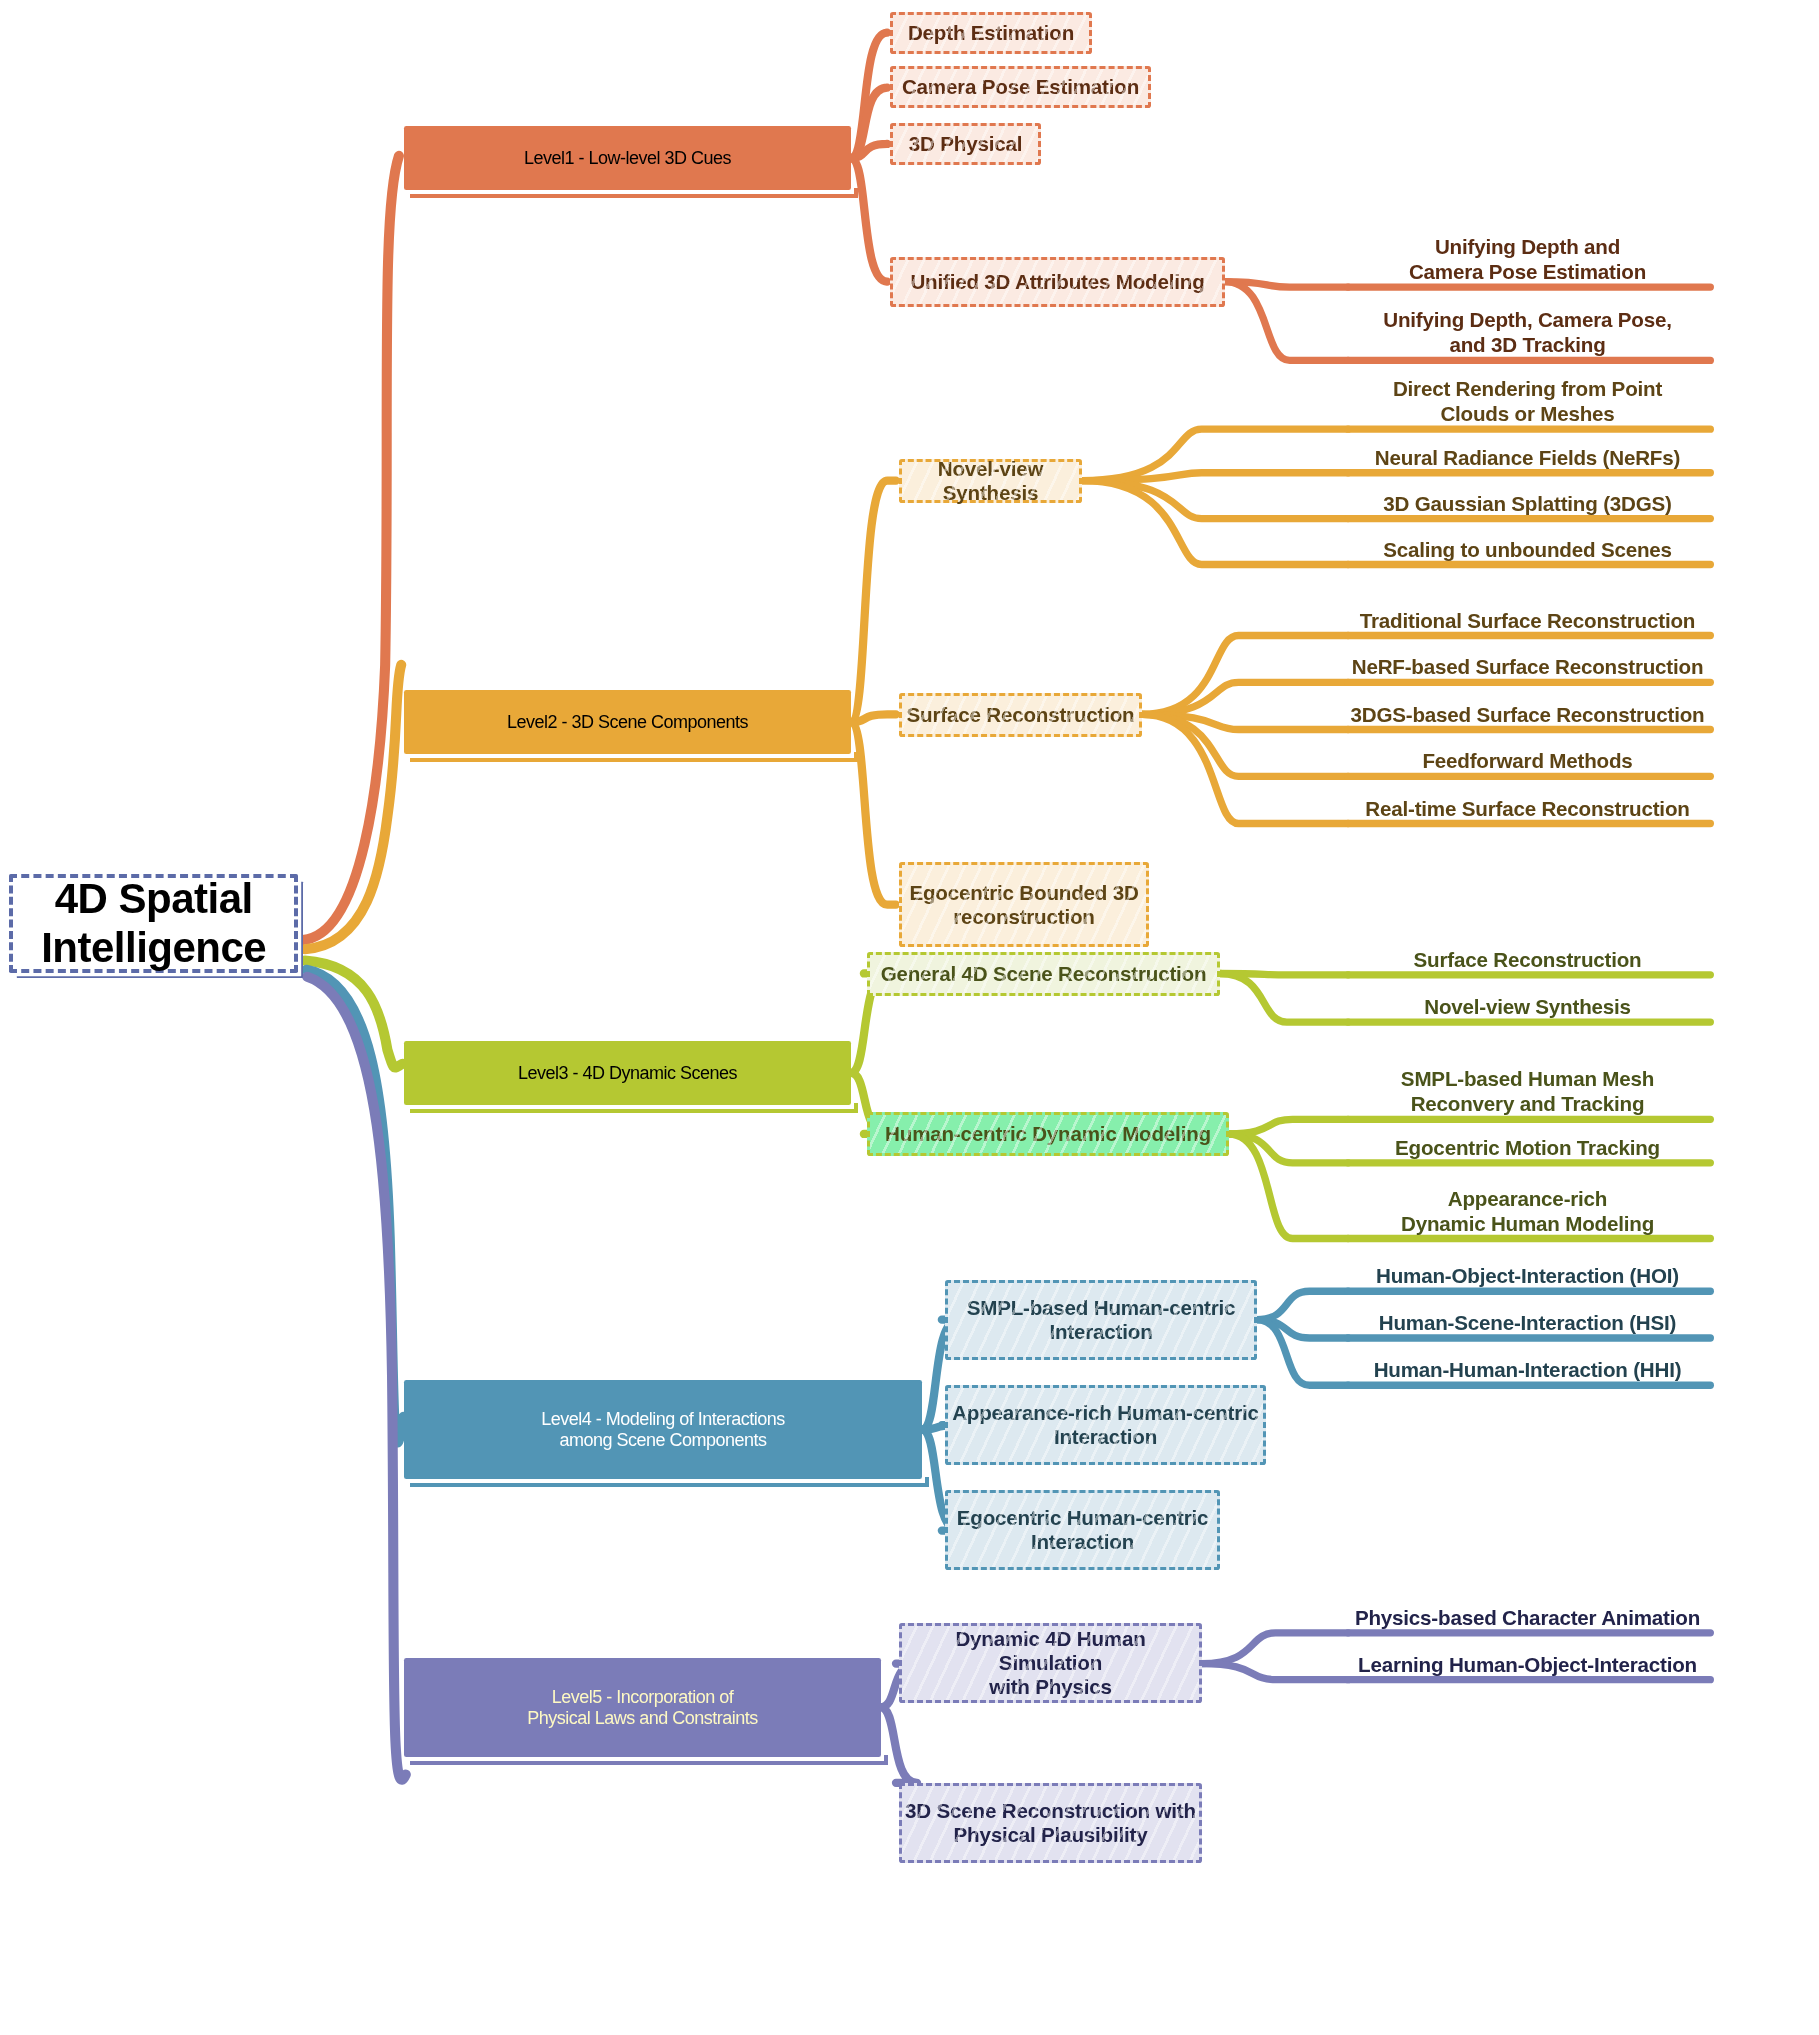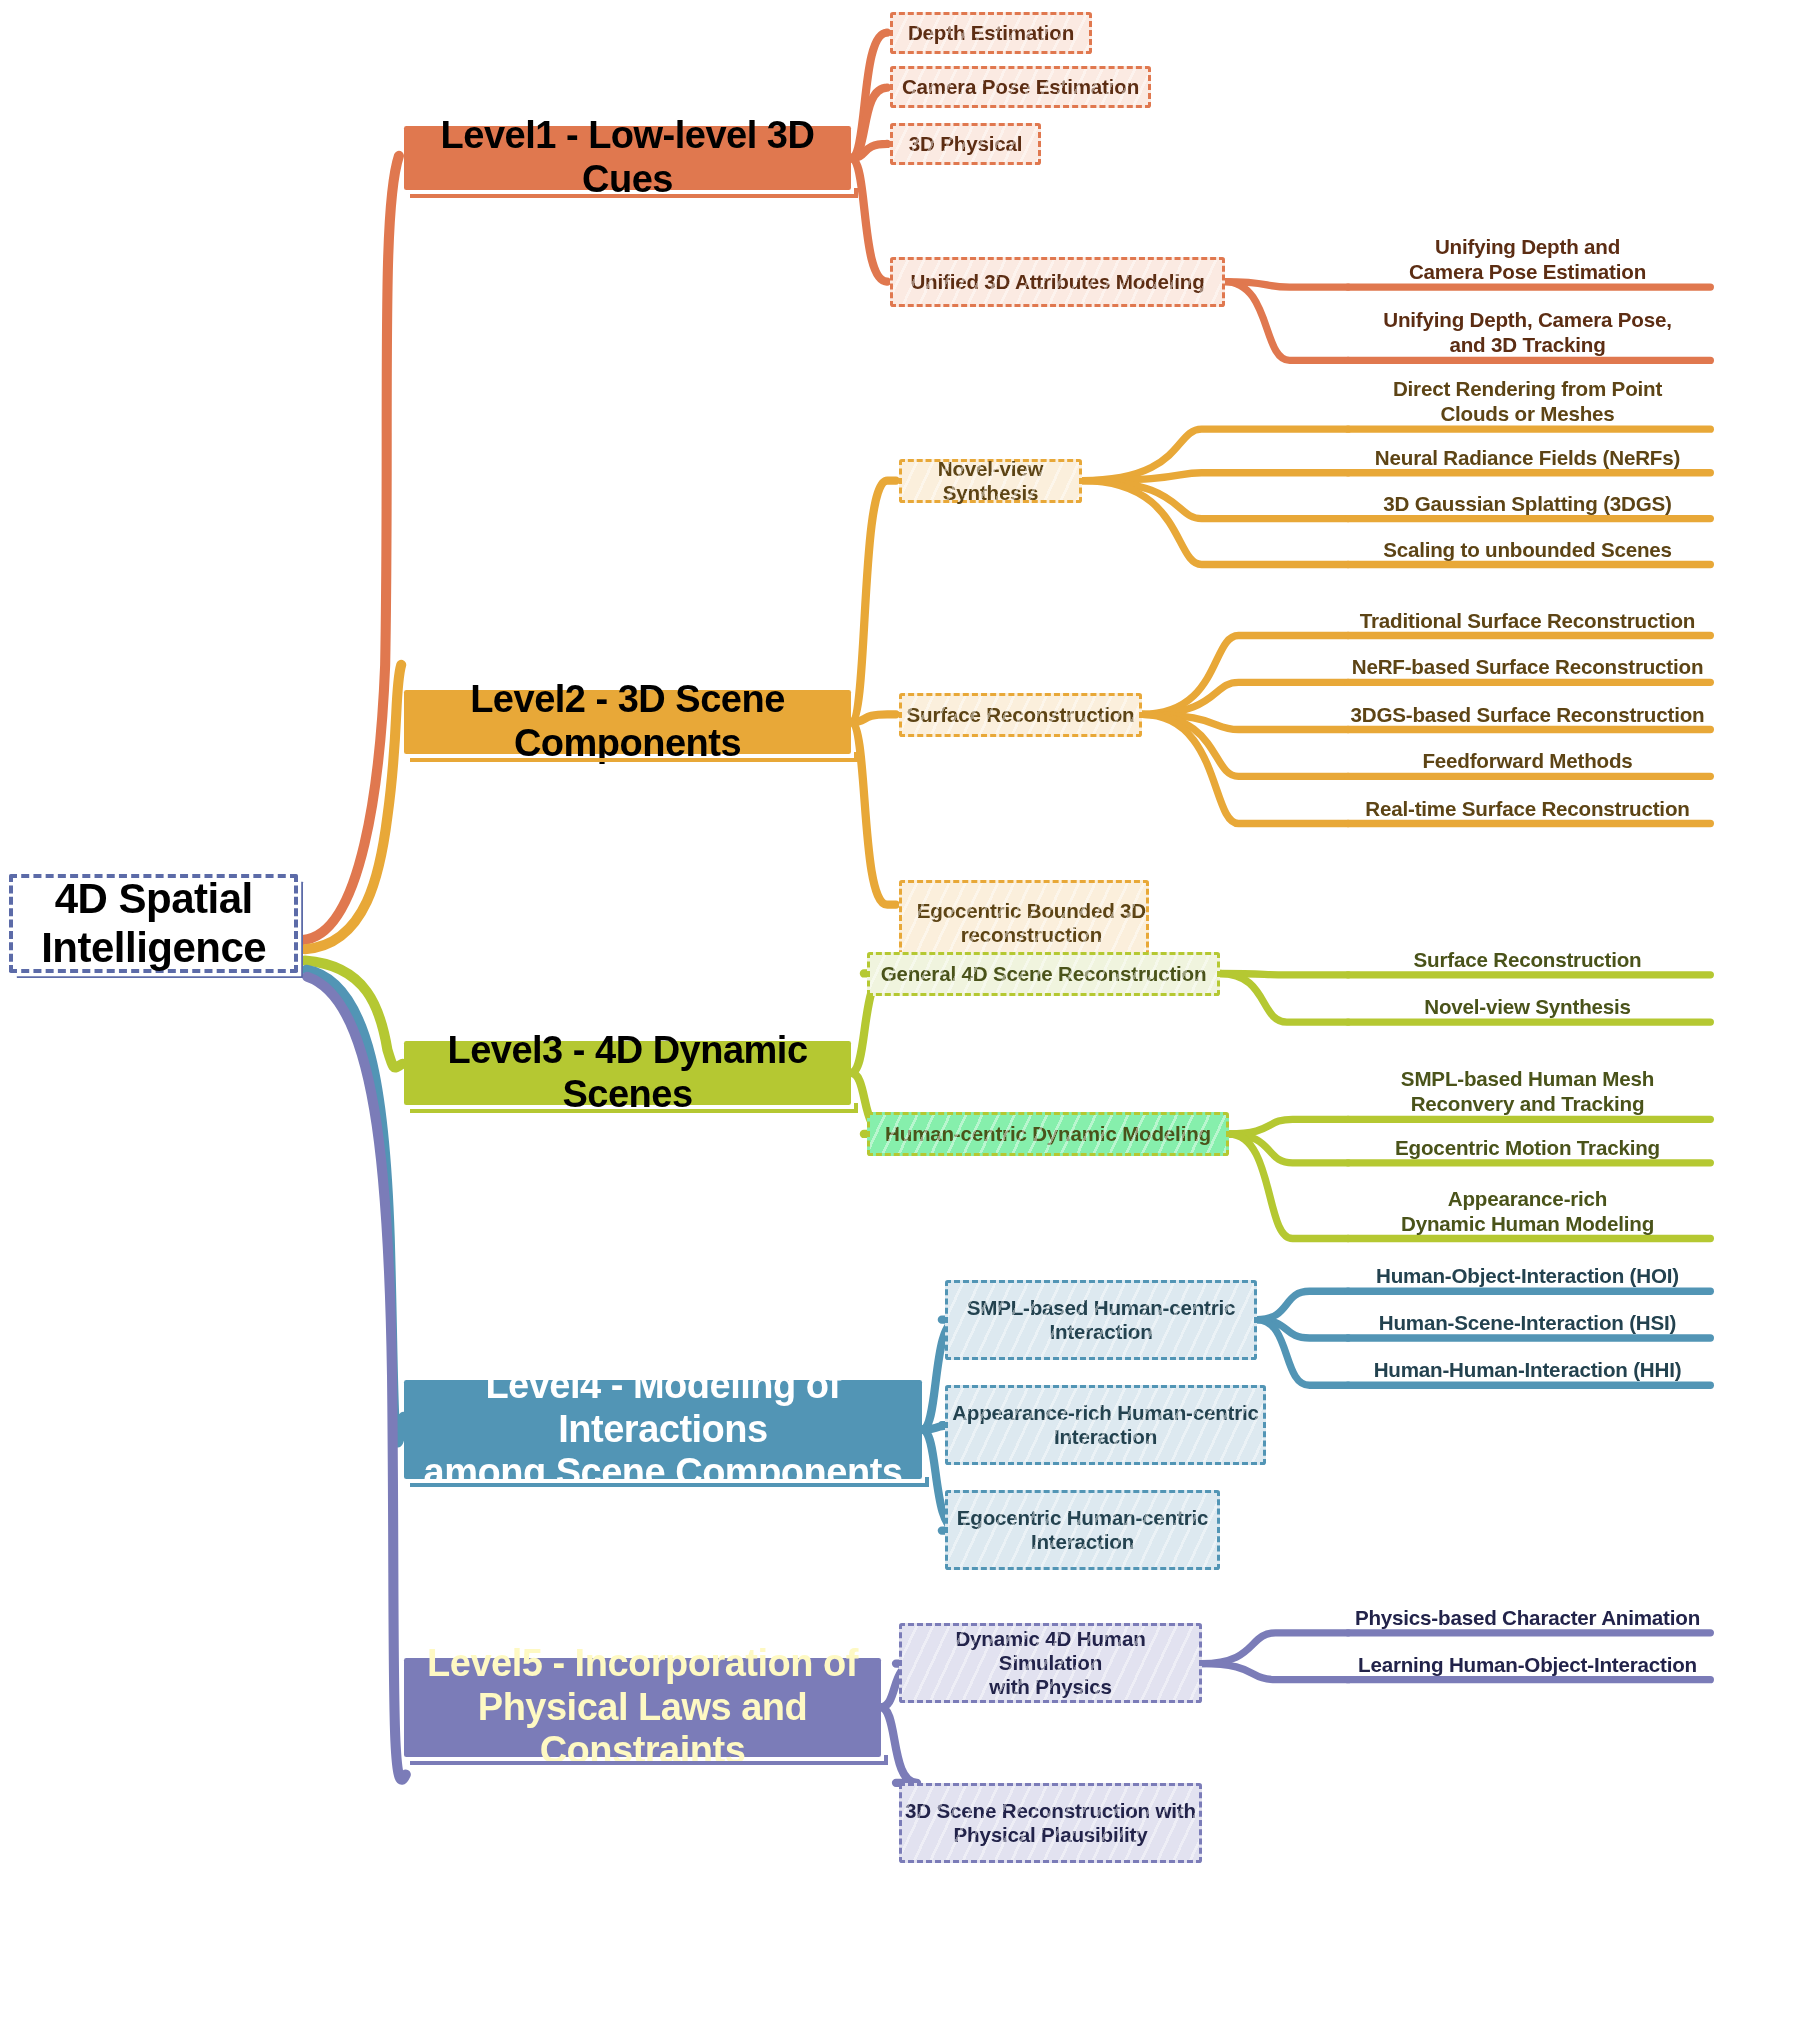--- a/index.html
+++ b/index.html
@@ -18,21 +18,21 @@
   .root{
     border:4.1px dashed #5c6ba8;
     background:#ffffff;
     border-radius:1.8px;
     box-shadow:4.6px 4.6px 0 -1.4px #ffffff, 6.4px 6.4px 0 -1.4px #5c6ba8;
   }
   .root .txt{font-weight:bold;font-size:42px;color:#000000;letter-spacing:-0.5px;}
 
   
   .lvl{border-radius:2.3px;}
-  .lvl .txt{font-weight:bold;font-size:38px;letter-spacing:-0.5px;}
+  .lvl .txt{font-weight:normal;font-size:18px;letter-spacing:-0.5px;}
   .lvl::after{
     content:"";position:absolute;left:6.4px;right:-7.3px;bottom:-8.3px;height:6.4px;
     border-bottom:4.1px solid currentColor;border-right:4.1px solid currentColor;
   }
 
   
   .sub{border-radius:2.8px;border-style:dashed;border-width:3.7px;}
   .sub .txt{font-weight:bold;font-size:20.6px;letter-spacing:-0.2px;}
   .sub .hatch{position:absolute;left:0;top:0;right:0;bottom:0;pointer-events:none;opacity:.5;
     background:repeating-linear-gradient(115deg, rgba(255,255,255,0) 0 12px, rgba(255,255,255,.85) 12px 14.7px);}
@@ -175,21 +175,21 @@
     </div>
     <div class="leaf" style="left: 1344px; top: 686px; width: 367px; height: 41px;">
       <span class="txt" style="color: rgb(93, 68, 21);">3DGS-based Surface Reconstruction</span>
     </div>
     <div class="leaf" style="left: 1344px; top: 732px; width: 367px; height: 41px;">
       <span class="txt" style="color: rgb(93, 68, 21);">Feedforward Methods</span>
     </div>
     <div class="leaf" style="left: 1344px; top: 780px; width: 367px; height: 41px;">
       <span class="txt" style="color: rgb(93, 68, 21);">Real-time Surface Reconstruction</span>
     </div>
-    <div class="node sub" style="left: 899px; top: 880px; width: 250px; height: 85px; background: rgb(251, 239, 220); border-color: rgb(232, 168, 56); justify-content: flex-end;">
+    <div class="node sub" style="left: 899px; top: 862px; width: 250px; height: 85px; background: rgb(251, 239, 220); border-color: rgb(232, 168, 56);">
       <span class="hatch"></span>
       <span class="txt" style="color: rgb(93, 68, 21);">Egocentric Bounded 3D
 reconstruction</span>
     </div>
     <div class="node lvl" style="left: 404px; top: 1041px; width: 447px; height: 64px; background: rgb(181, 200, 50); color: rgb(181, 200, 50);">
       <span class="txt" style="color: rgb(0, 0, 0);">Level3 - 4D Dynamic Scenes</span>
     </div>
     <div class="node sub" style="left: 867px; top: 952px; width: 353px; height: 44px; background: rgb(240, 244, 222); border-color: rgb(181, 200, 50);">
       <span class="hatch"></span>
       <span class="txt" style="color: rgb(74, 83, 26);">General 4D Scene Reconstruction</span>

